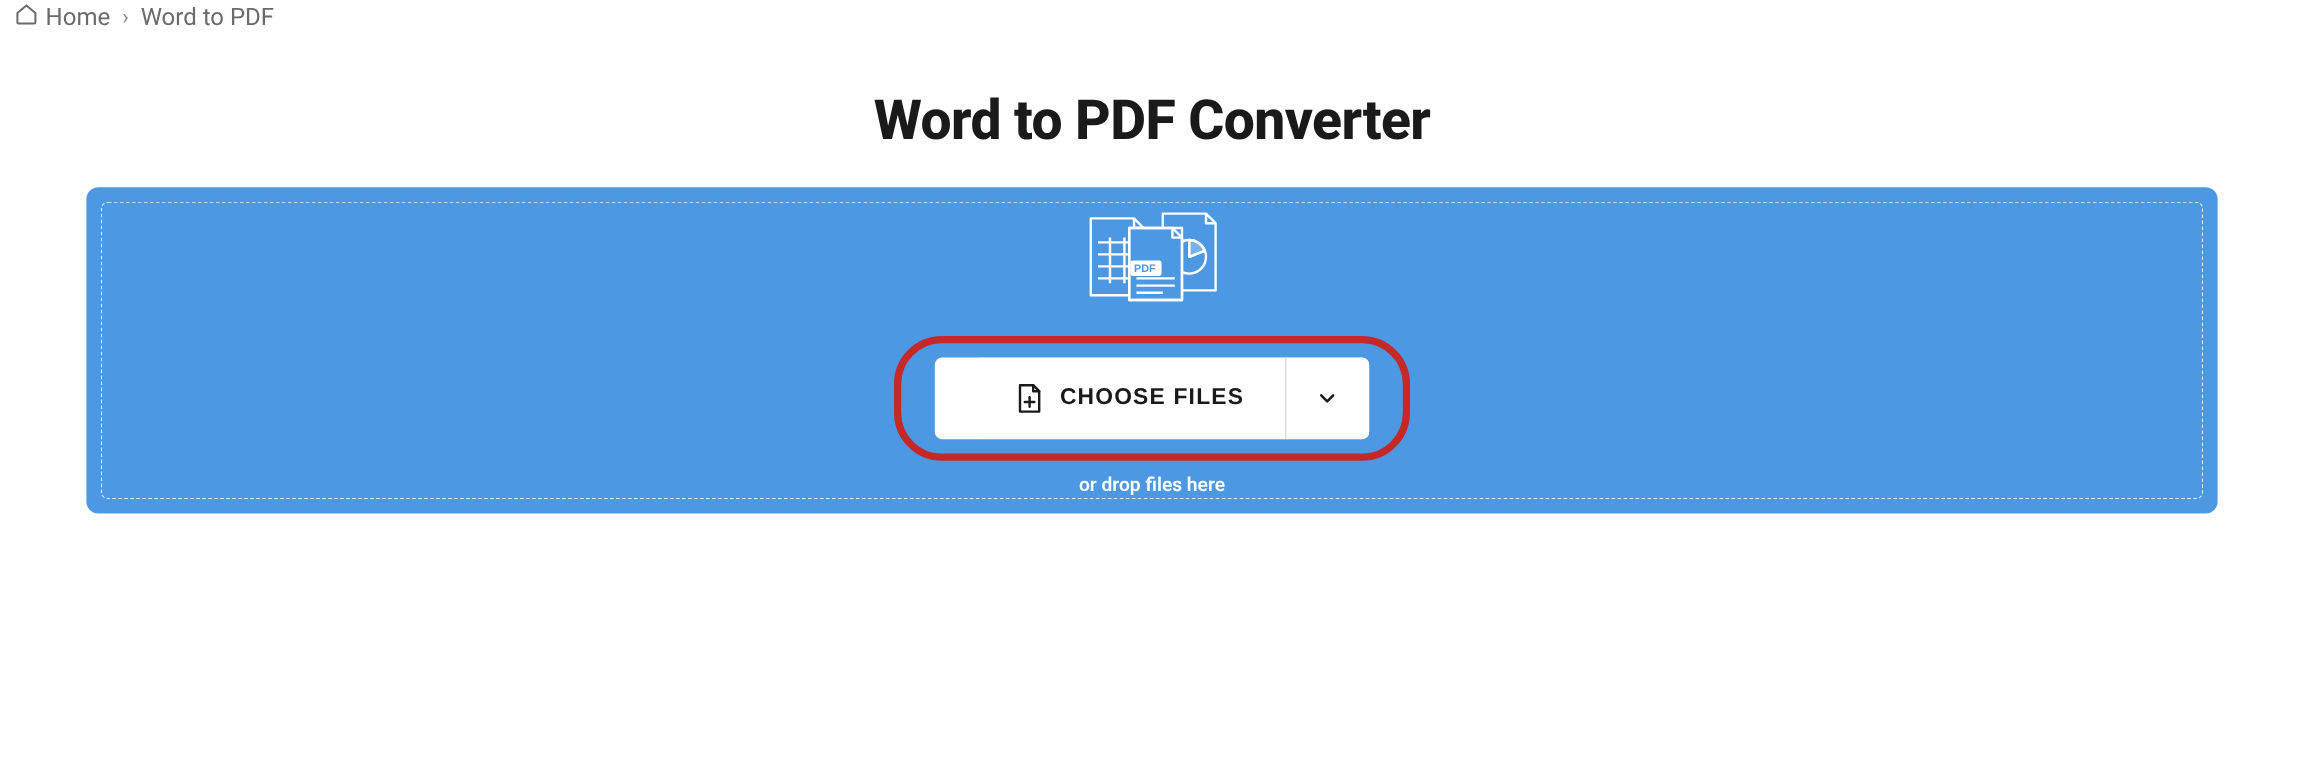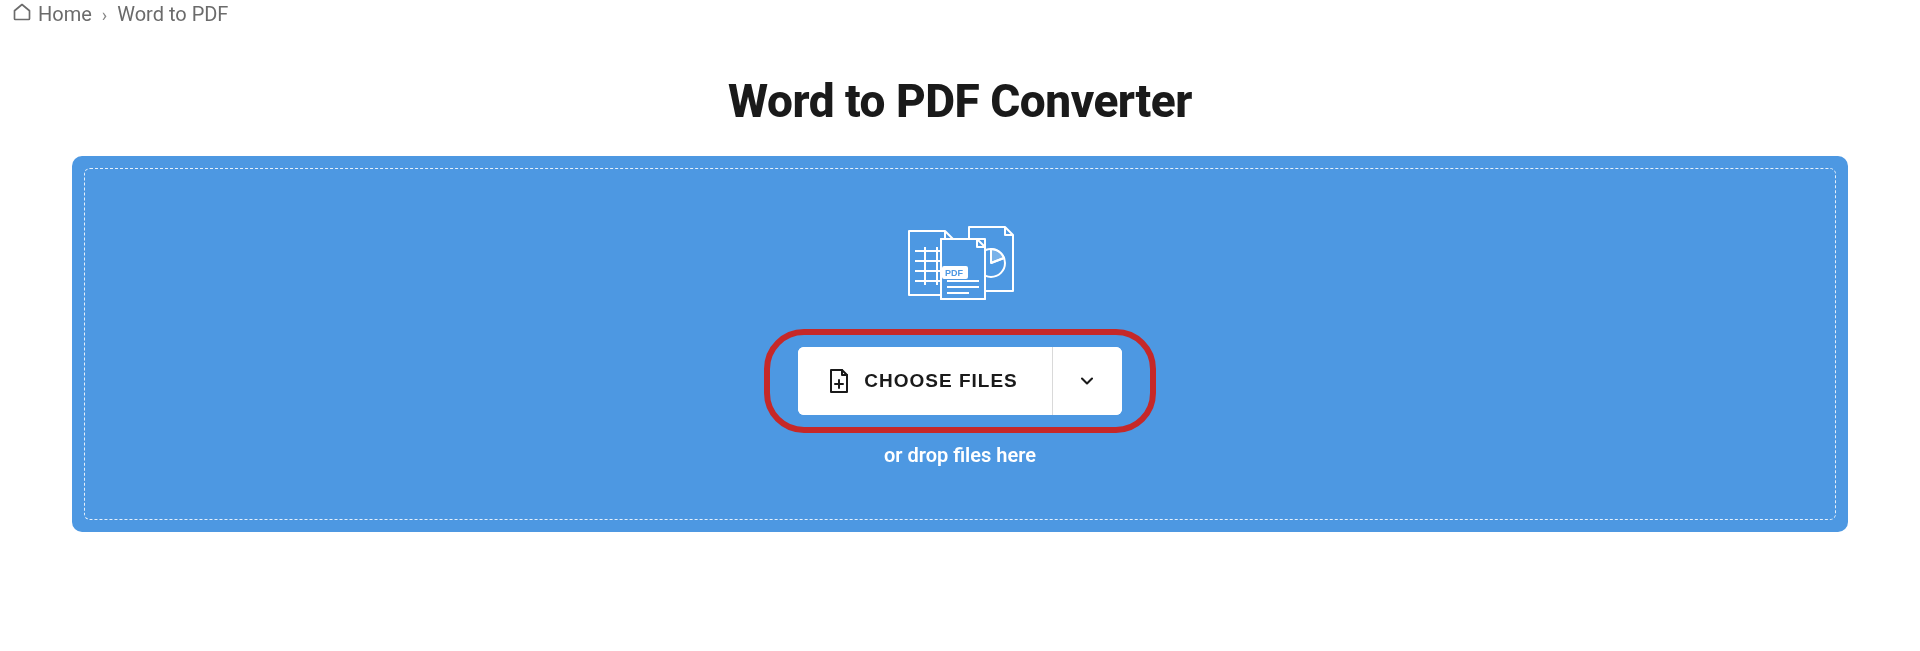--- a/index.html
+++ b/index.html
@@ -42,21 +42,21 @@
       margin-bottom: 28px;
       letter-spacing: -0.5px;
     }
     .dropzone-wrapper {
       margin: 0 72px;
     }
     .dropzone {
       background: #4d98e2;
       border-radius: 10px;
       padding: 12px;
-      height: 376px;
+      height: 272px;
     }
     .dropzone-inner {
       width: 100%;
       height: 100%;
       border: 1.5px dashed rgba(255,255,255,0.85);
       border-radius: 6px;
       display: flex;
       flex-direction: column;
       align-items: center;
       justify-content: center;
@@ -70,20 +70,21 @@
       border-radius: 40px;
       padding: 12px 28px;
       display: inline-flex;
     }
     .choose-group {
       display: inline-flex;
       background: #fff;
       border-radius: 6px;
       overflow: hidden;
       height: 68px;
+      padding-left: 38px;
     }
     .choose-btn {
       background: #fff;
       border: none;
       display: flex;
       align-items: center;
       gap: 14px;
       padding: 0 34px 0 30px;
       cursor: pointer;
       font-size: 19px;
@@ -96,21 +97,21 @@
       border: none;
       border-left: 1px solid #d9d9d9;
       width: 70px;
       display: flex;
       align-items: center;
       justify-content: center;
       cursor: pointer;
     }
     .drop-hint {
       color: #fff;
-      font-size: 20px;
+      font-size: 16px;
       font-weight: 600;
       margin-top: 10px;
     }
     .home-icon svg, .file-add-icon svg, .chev-icon svg {
       display: block;
     }
   </style>
 </head>
 <body>
 

